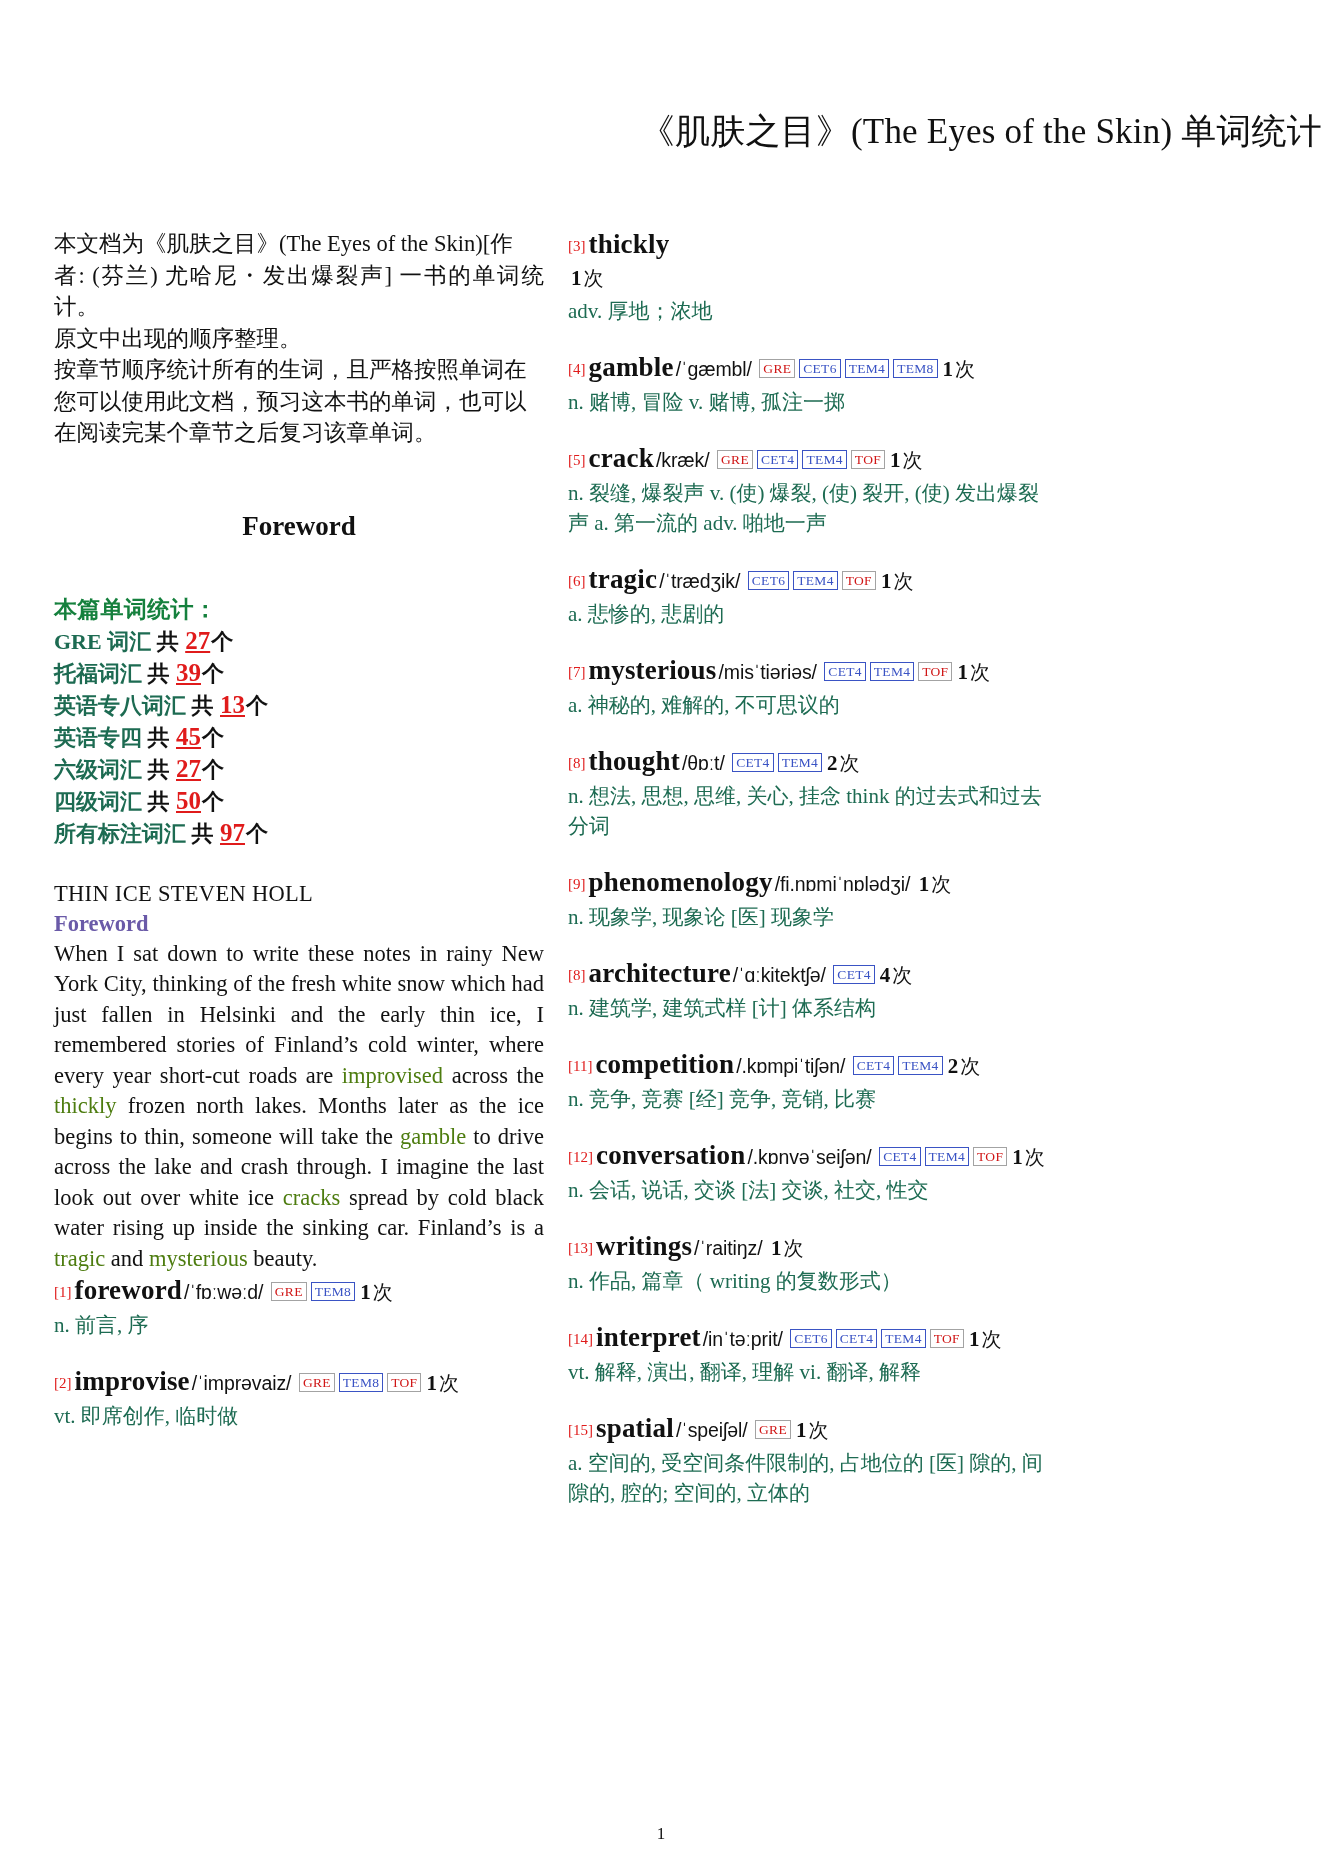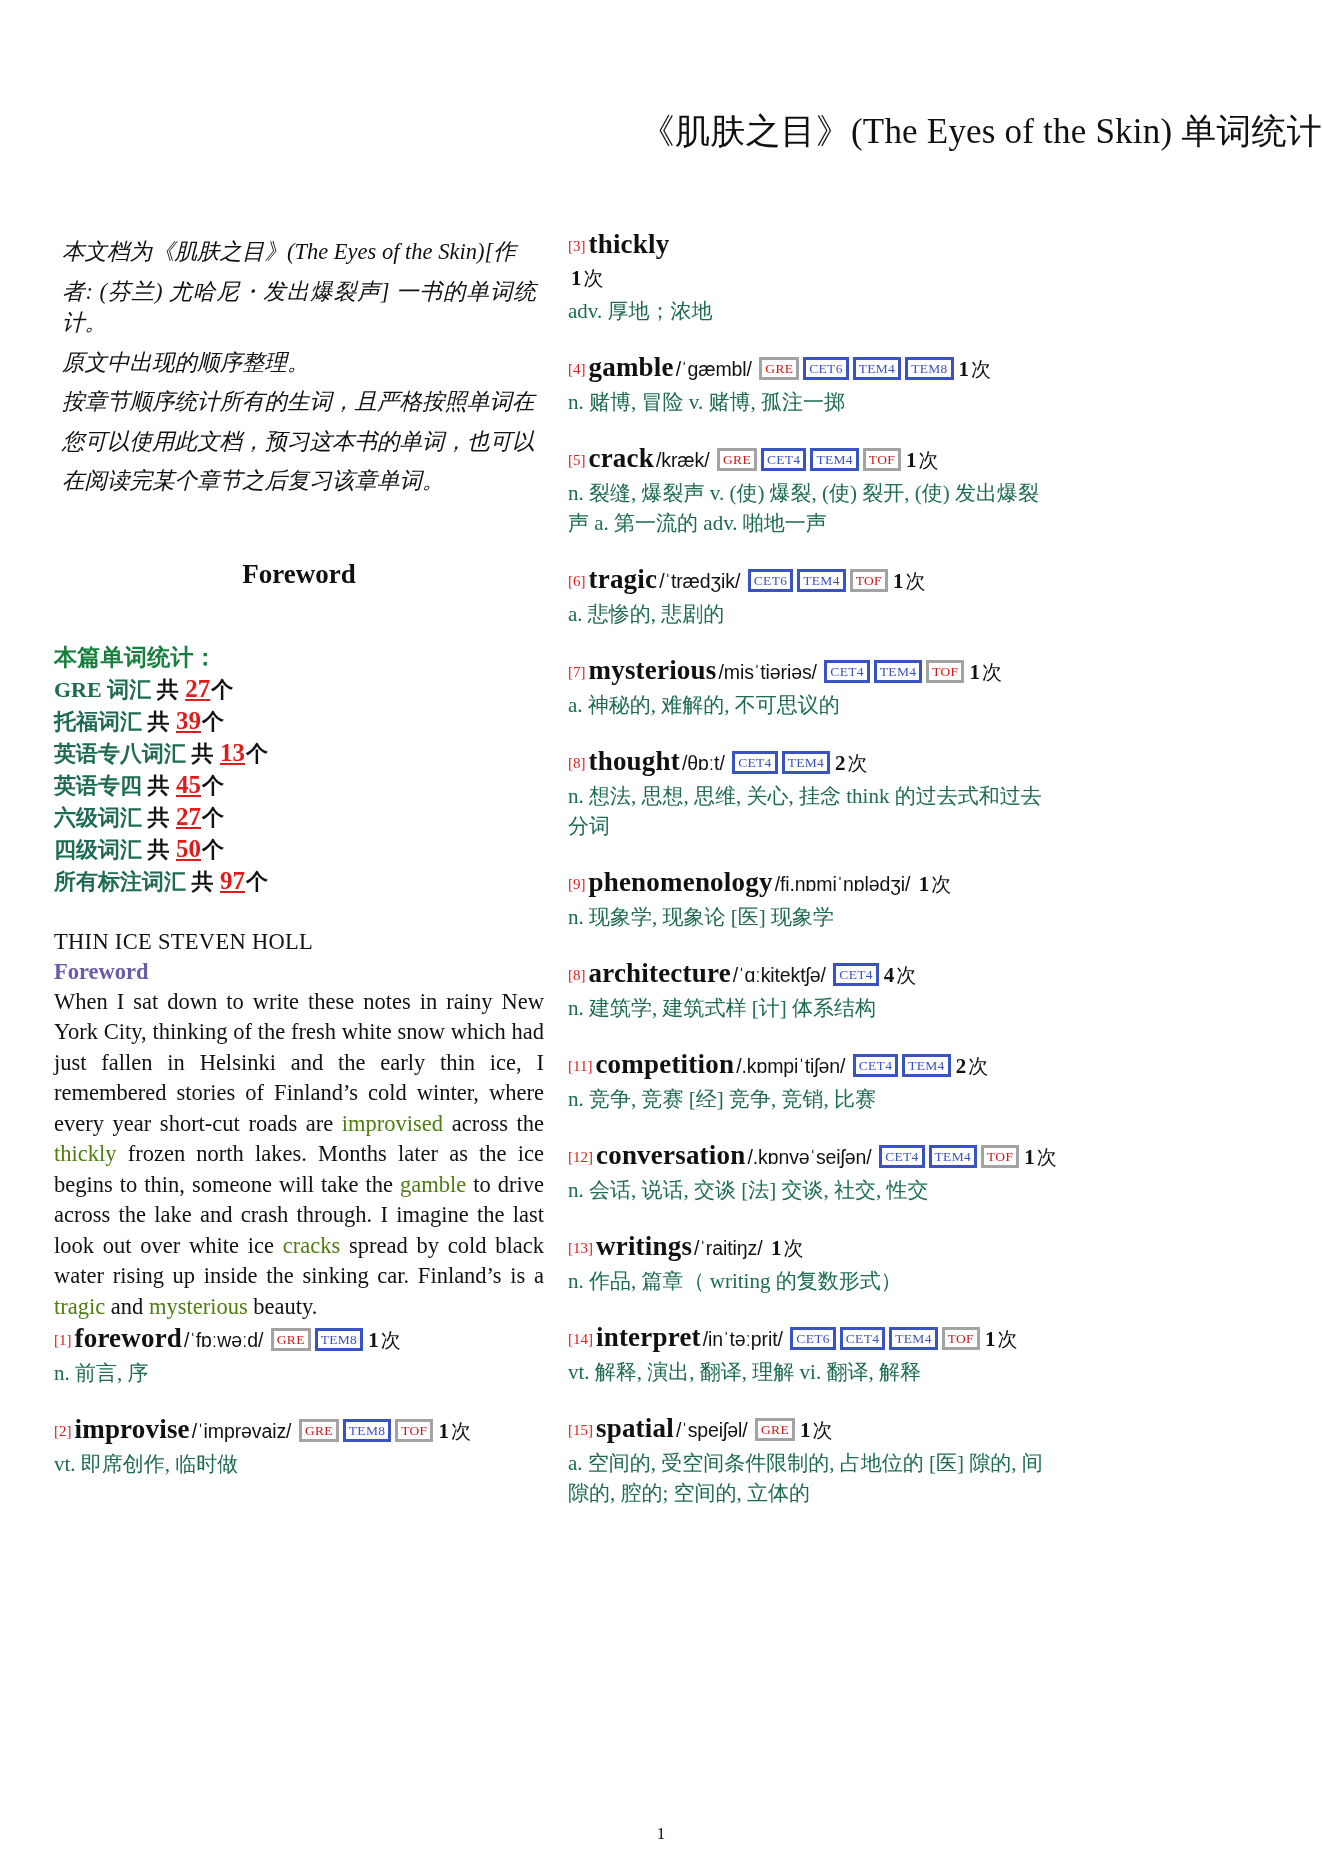--- a/index.html
+++ b/index.html
@@ -37,21 +37,21 @@
   }
   .col-left{left:0;}
   .col-right{left:514px;}
 
   
   .intro{
     font-size:22.5px;
     line-height:31.5px;
     text-align:justify;
   }
-  .intro p{margin:8px;font-style:italic;}
+  .intro p{margin:0;}
 
   
   .section-heading{
     text-align:center;
     font-size:27px;
     font-weight:bold;
     margin:62px 0 0 0;
     font-family:"Liberation Serif","DejaVu Serif",serif;
   }
 
@@ -126,21 +126,21 @@
     padding-right:2px;
   }
   .ipa{
     font-family:"Liberation Sans","DejaVu Sans",sans-serif;
     font-size:19.5px;
     color:#111;
     letter-spacing:-0.1px;
   }
   .badge{
     display:inline-block;
-    border:3px solid #a3a3a3;
+    border:1px solid #a3a3a3;
     color:#d01616;
     font-size:13.5px;
     line-height:15px;
     padding:1px 3px 1px 3px;
     margin:0 2px;
     vertical-align:3px;
     font-family:"Liberation Serif","DejaVu Serif",serif;
     letter-spacing:0.3px;
     white-space:nowrap;
   }

